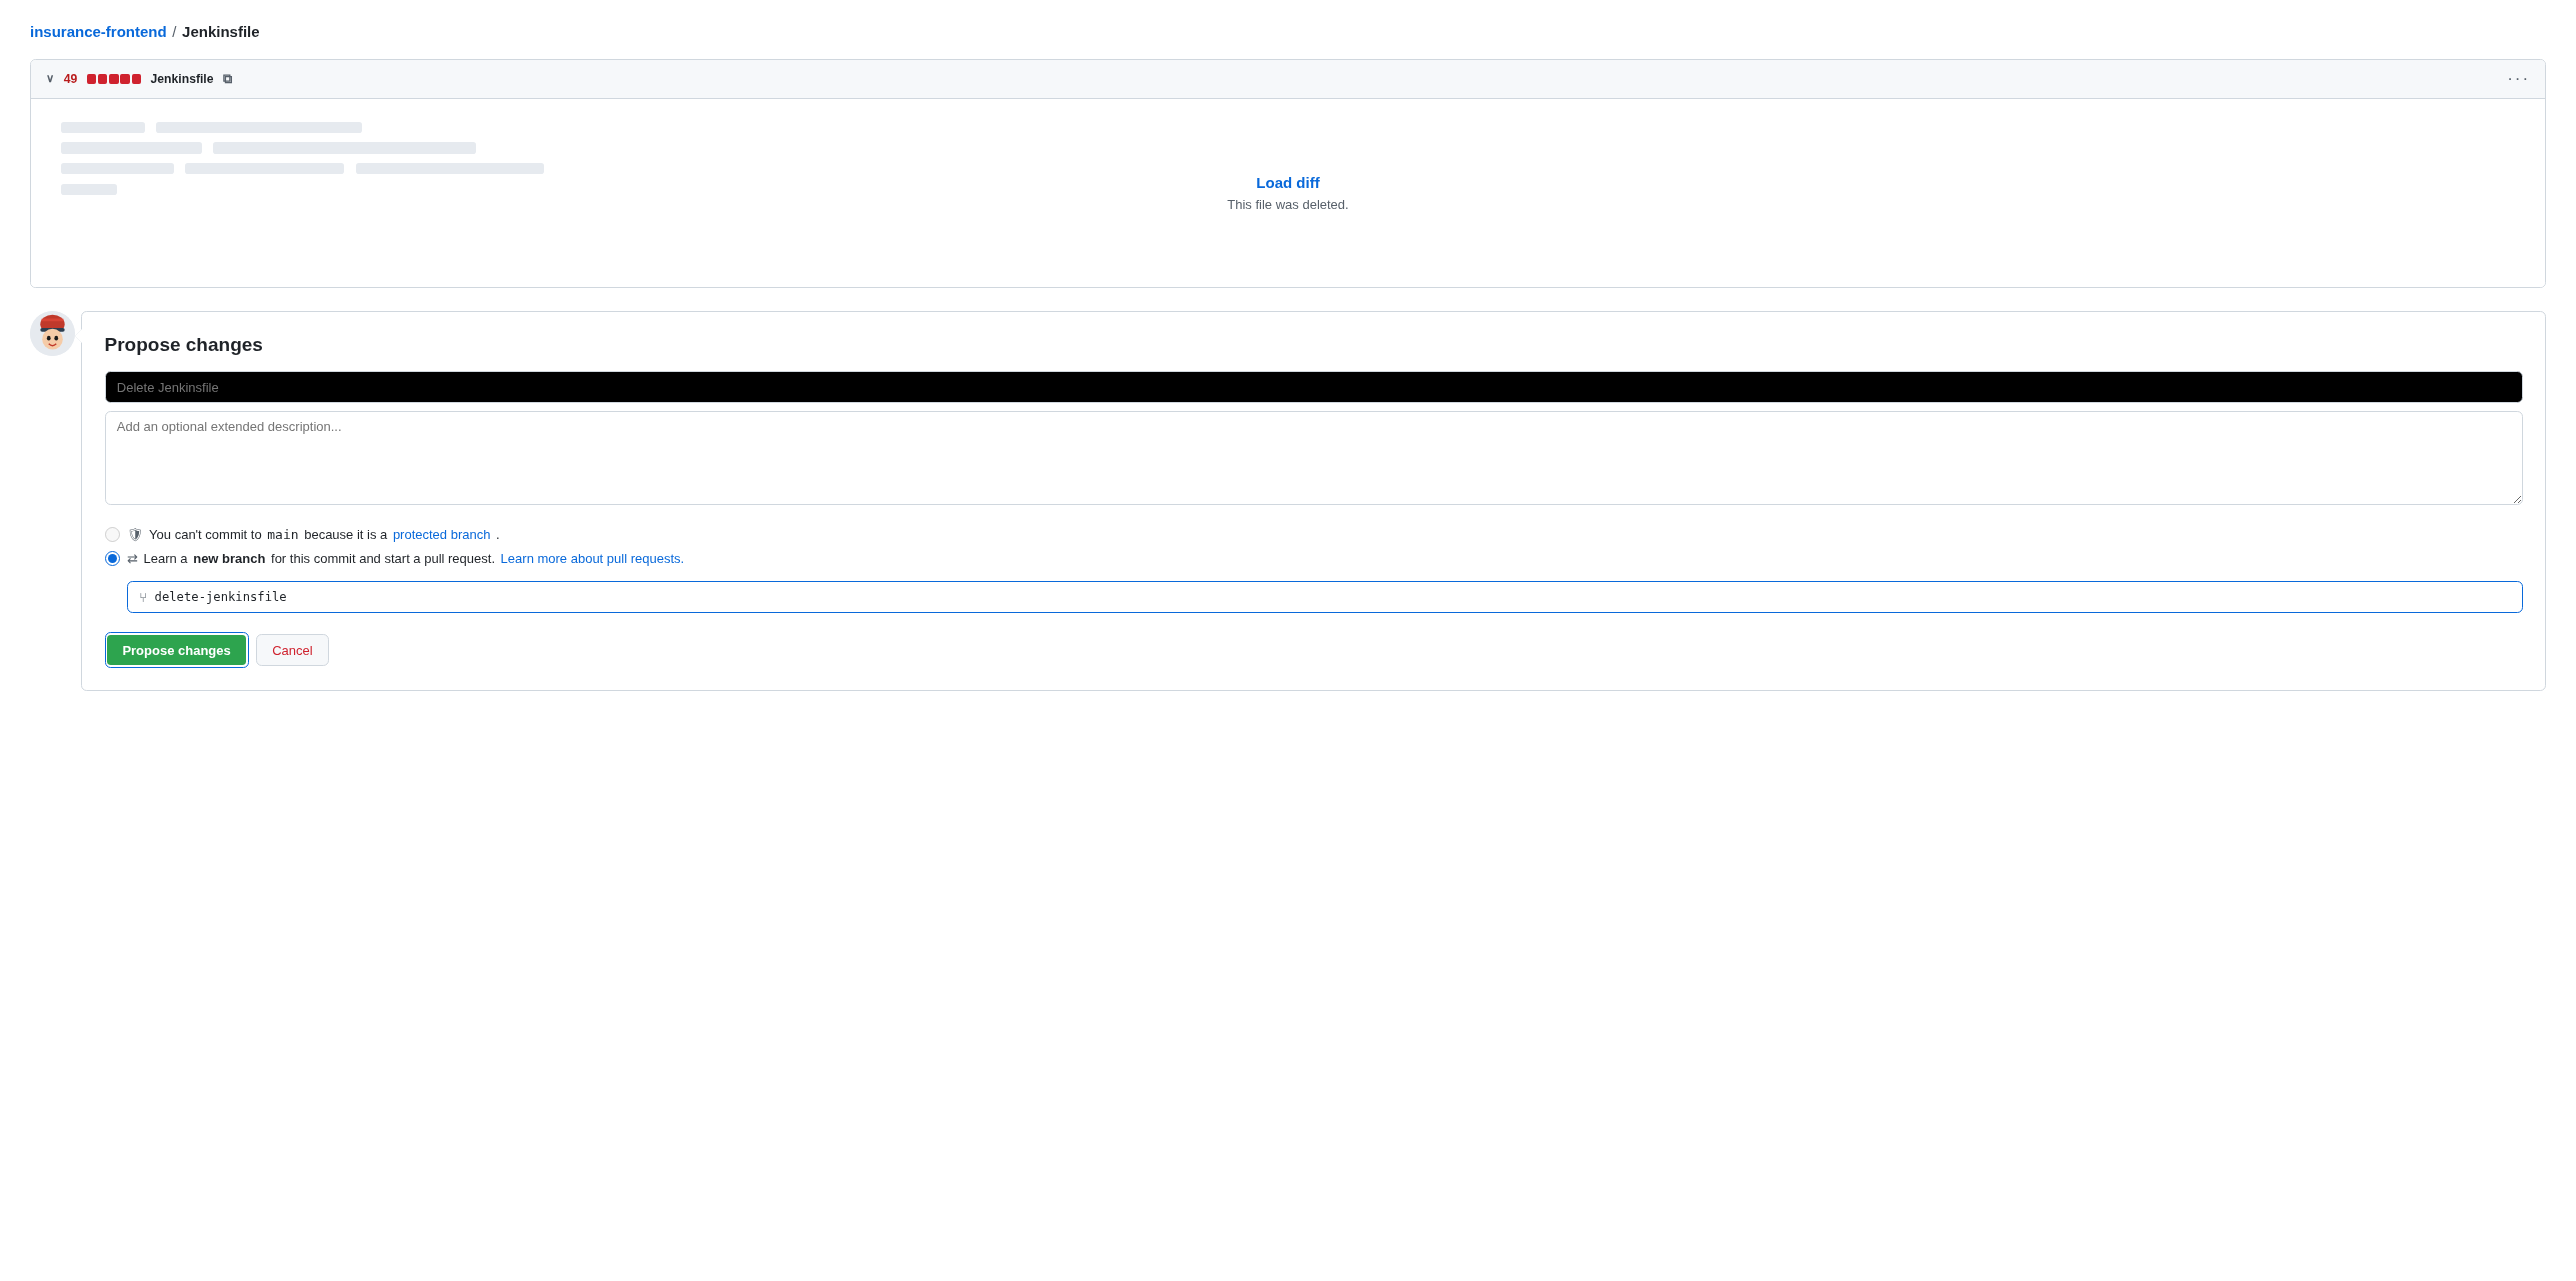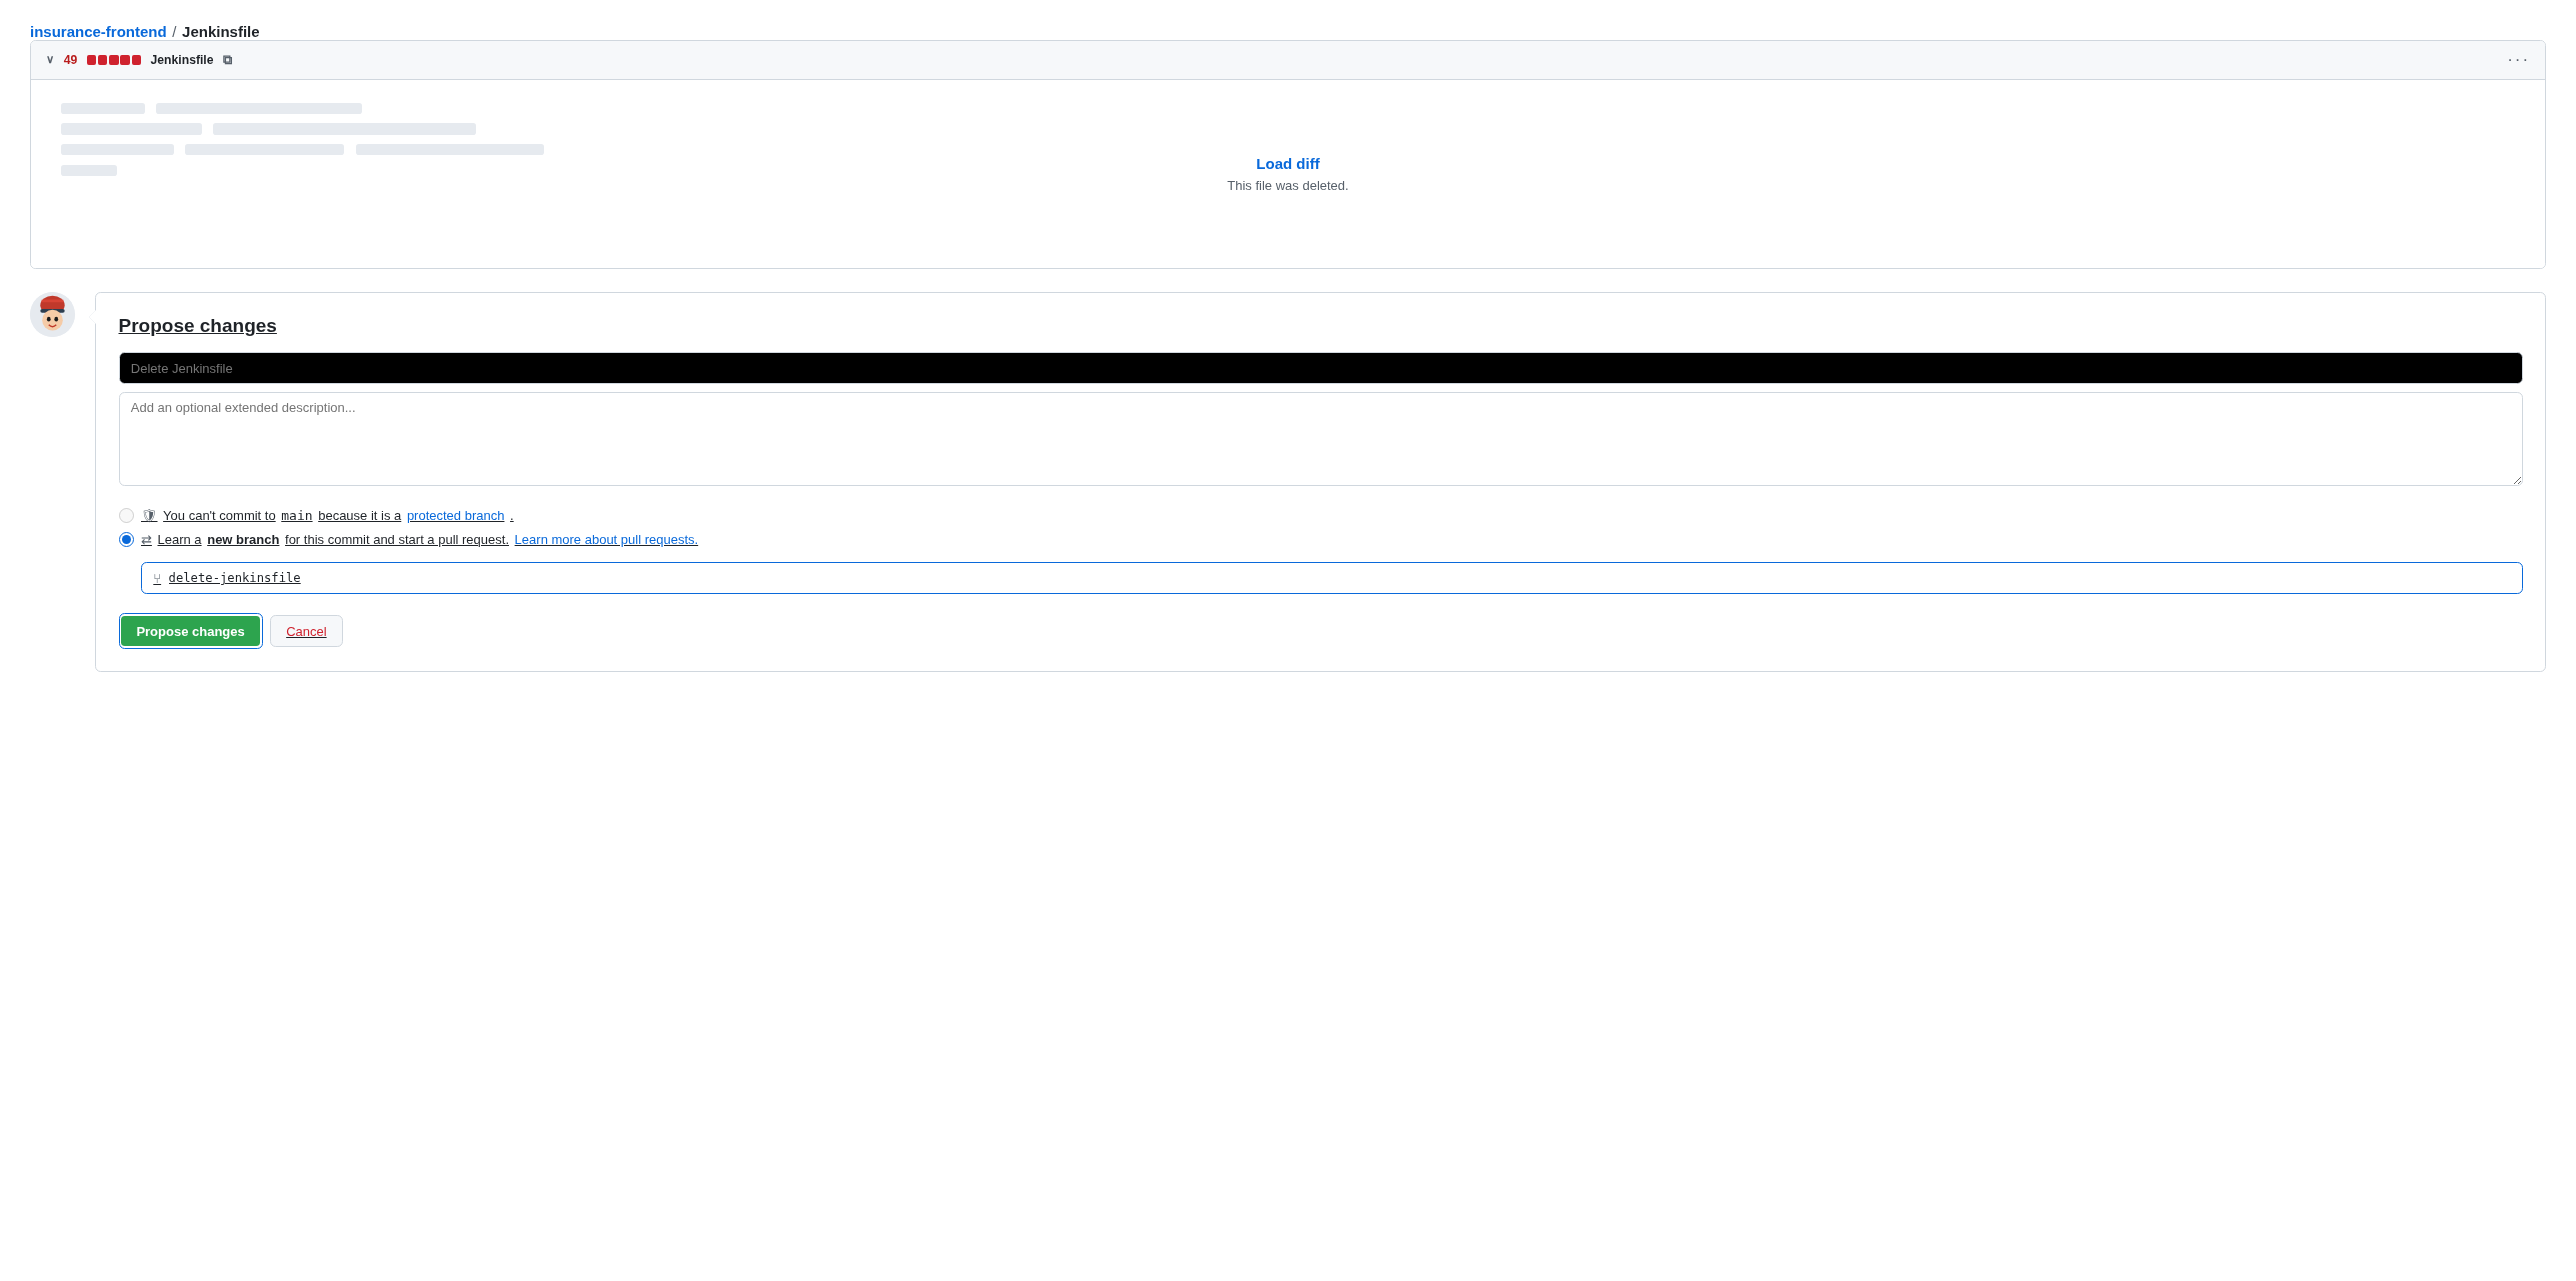--- a/index.html
+++ b/index.html
@@ -9,20 +9,21 @@
       color: #1f2328;
       font-size: 13px;
       padding: 22.5px 30px;
     }
 
     
     .breadcrumb {
       display: flex;
       align-items: center;
       gap: 5.6px;
+      margin-bottom: 19px;
       font-size: 15px;
       font-weight: 600;
     }
     .breadcrumb-repo {
       color: #0969da;
       text-decoration: none;
     }
     .breadcrumb-sep { color: #57606a; font-weight: 400; }
     .breadcrumb-file { color: #1f2328; }
 
@@ -120,23 +121,22 @@
       margin-bottom: 5.6px;
     }
     .diff-deleted-text {
       color: #57606a;
       font-size: 13px;
     }
 
     
     .propose-section {
       display: flex;
-      gap: 20px;
+      gap: 6px;
       align-items: flex-start;
-      text-decoration: underline;
     }
     .avatar {
       width: 45px;
       height: 45px;
       border-radius: 50%;
       overflow: hidden;
       flex-shrink: 0;
       background: #e6eaef;
       display: flex;
       align-items: center;

